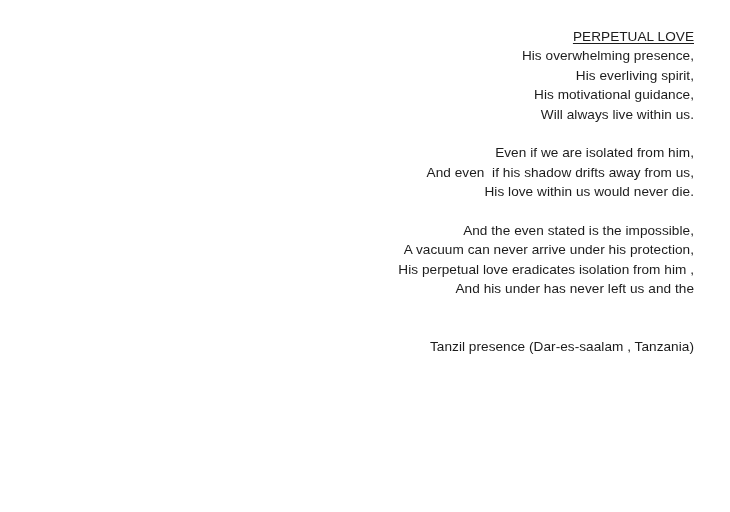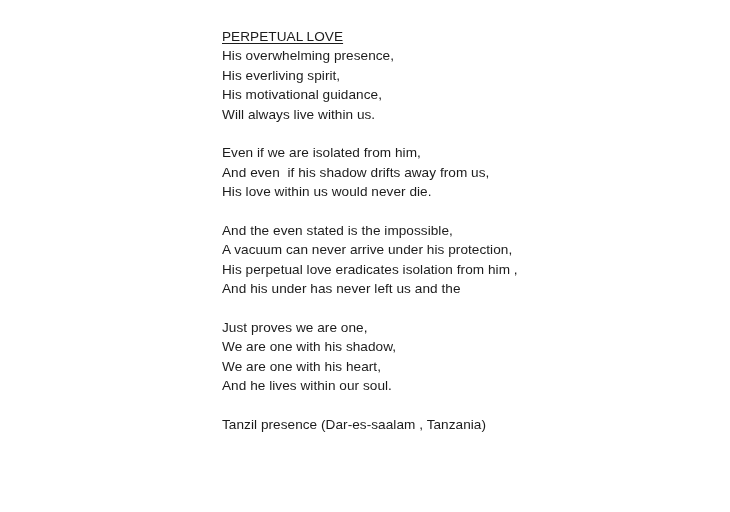--- a/index.html
+++ b/index.html
@@ -10,23 +10,24 @@
     body {
       width: 730px;
       height: 512px;
       position: relative;
       overflow: hidden;
       font-family: "Liberation Sans", "DejaVu Sans", sans-serif;
       color: #1c1c1c;
     }
     .page {
       position: absolute;
-      left: 222px;
+      left: 214px;
       top: 27px;
       width: 480px;
+      text-align: right;
     }
     .line {
       font-size: 13.6px;
       line-height: 19.4px;
       height: 19.4px;
       white-space: pre;
       letter-spacing: 0.05px;
     }
     .title {
       text-decoration: underline;
@@ -59,22 +60,16 @@
   <div class="blank"></div>
 
   <div>
     <div class="line">And the even stated is the impossible,</div>
     <div class="line">A vacuum can never arrive under his protection,</div>
     <div class="line">His perpetual love eradicates isolation from him ,</div>
     <div class="line">And his under has never left us and the</div>
   </div>
   <div class="blank"></div>
 
-  <div>
-    <div class="line">Just proves we are one,</div>
-    <div class="line">We are one with his shadow,</div>
-    <div class="line">We are one with his heart,</div>
-    <div class="line">And he lives within our soul.</div>
-  </div>
   <div class="blank"></div>
 
   <div class="line">Tanzil presence (Dar-es-saalam , Tanzania)</div>
 </div>
 
 </body></html>

